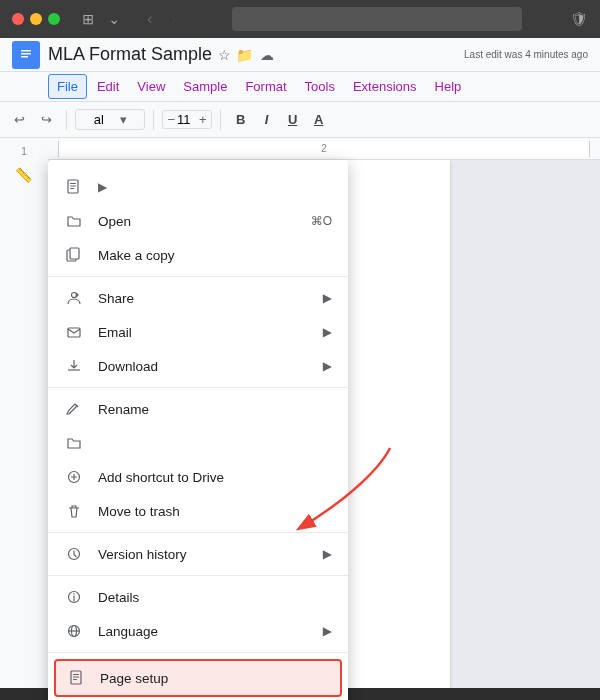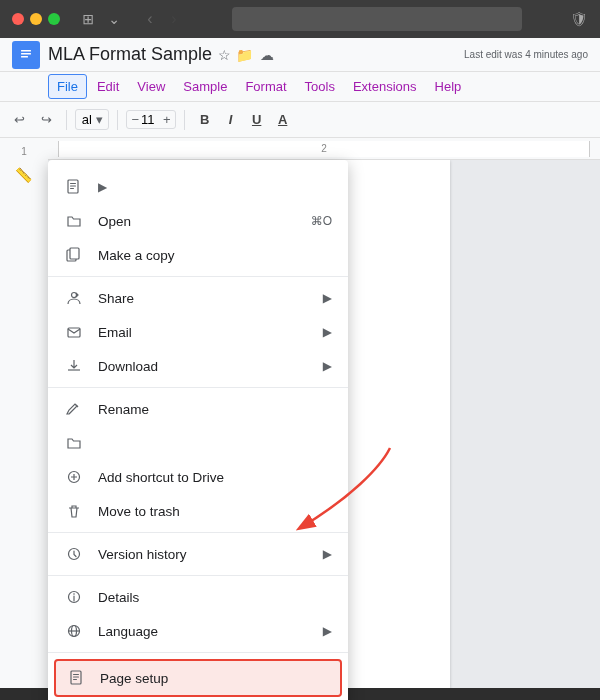--- a/index.html
+++ b/index.html
@@ -171,25 +171,25 @@
       border-radius: 3px;
       cursor: pointer;
       display: flex;
       align-items: center;
       gap: 3px;
     }
 
     .font-selector {
       border: 1px solid #dadce0;
       border-radius: 3px;
-      padding: 2px 6px;
+      padding: 2px 18px;
       font-size: 13px;
       display: flex;
       align-items: center;
-      gap: 4px;
+      gap: 16px;
     }
 
     .font-size-controls {
       display: flex;
       align-items: center;
       gap: 2px;
       border: 1px solid #dadce0;
       border-radius: 3px;
       padding: 1px 4px;
       font-size: 13px;

